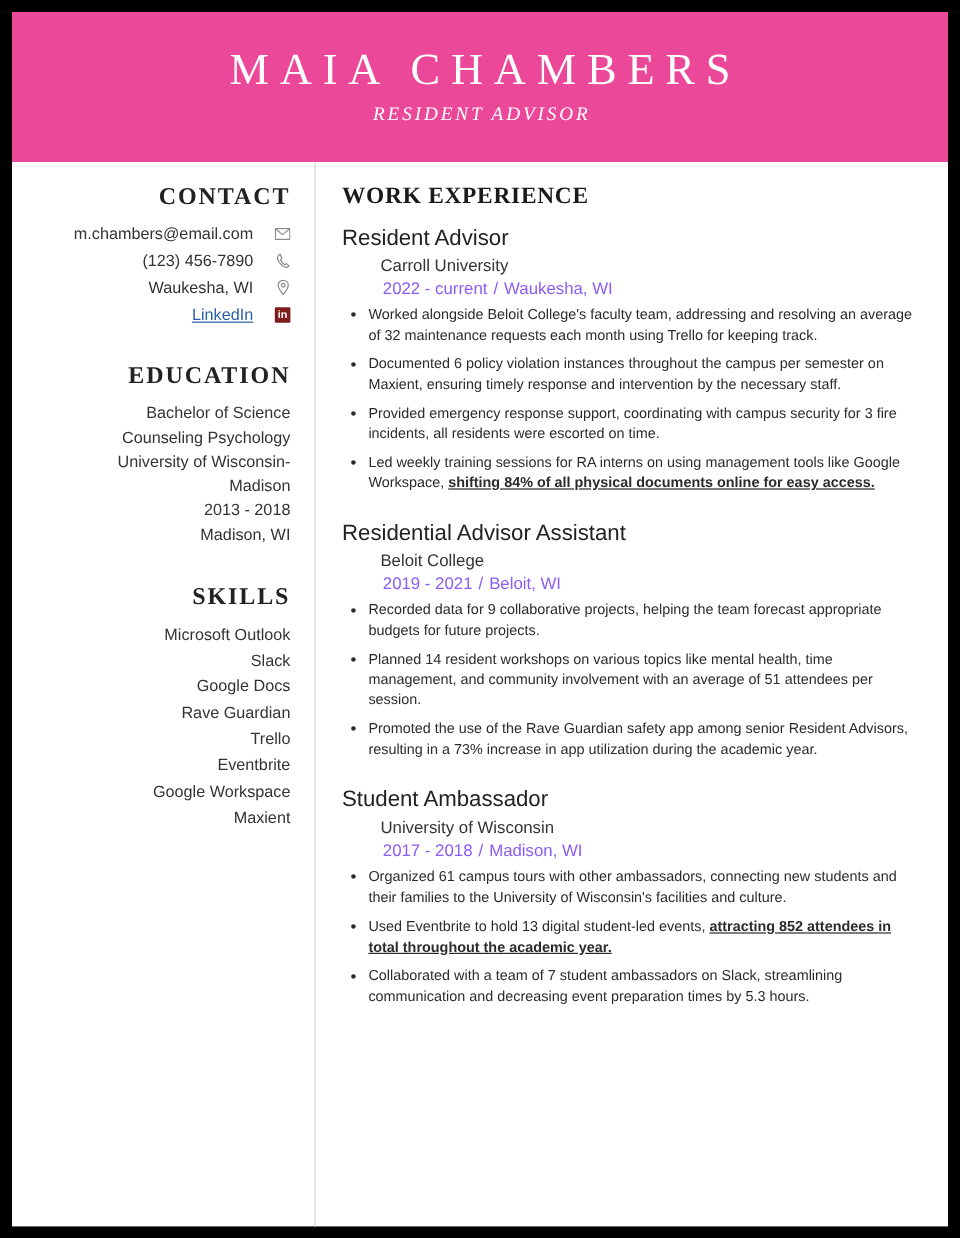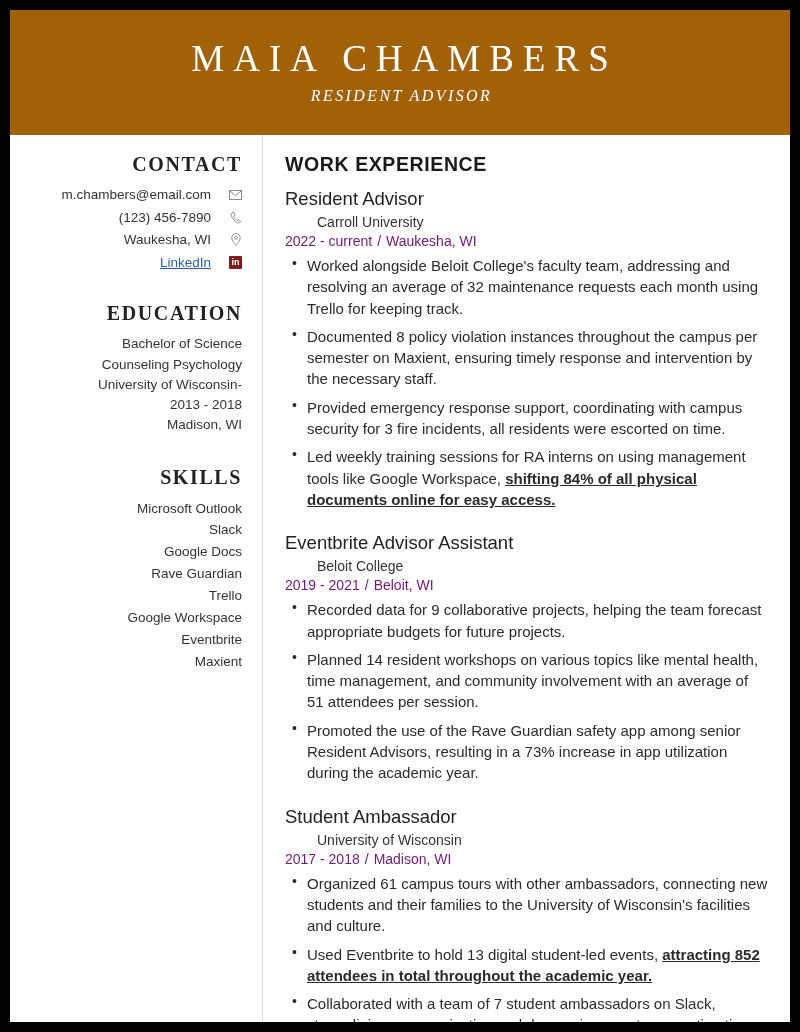--- a/index.html
+++ b/index.html
@@ -17,21 +17,21 @@
     position: absolute;
     left: 10px;
     top: 10px;
     width: 780px;
     height: 1012px;
     background: #ffffff;
     overflow: hidden;
   }
   
   .header {
-    background: #a16207;
+    background: #ec4899;
     height: 125px;
     display: flex;
     flex-direction: column;
     align-items: center;
     justify-content: center;
     color: #ffffff;
   }
   .header-name {
     font-family: "Liberation Serif", serif;
     font-size: 37px;
@@ -105,21 +105,21 @@
     color: #ffffff;
     font-size: 9px;
     font-weight: bold;
     font-family: "Liberation Sans", sans-serif;
     border-radius: 1px;
   }
   .edu-line { line-height: 1.5; }
   .skill-line { line-height: 1.62; }
   
   .section-title {
-    font-family: Liberation Sans, sans-serif;
+    font-family: Liberation Serif, serif;
     font-size: 19.5px;
     font-weight: bold;
     letter-spacing: 0.6px;
     color: #1a1a1a;
     margin: 0 0 12px 0;
   }
   .job { margin-bottom: 22px; }
   .job-title {
     font-size: 18.5px;
     color: #222222;
@@ -127,32 +127,33 @@
     font-weight: normal;
   }
   .job-company {
     font-size: 14px;
     color: #333333;
     margin-bottom: 3px;
     margin-left: 32px;
   }
   .job-meta {
     font-size: 14px;
-    color: #701a75;
+    color: #8b5cf6;
     margin-bottom: 6px;
+    margin-left: 34px;
   }
   .job-meta .sep { padding: 0 5px; }
   ul.bullets {
     margin: 0;
     padding: 0 0 0 20px;
     list-style: none;
   }
   ul.bullets li {
     position: relative;
-    font-size: 15px;
+    font-size: 12px;
     line-height: 1.42;
     color: #2b2b2b;
     margin-bottom: 7px;
     padding-left: 2px;
   }
   ul.bullets li::before {
     content: "•";
     position: absolute;
     left: -13px;
     top: -1px;
@@ -210,54 +211,55 @@
             <span class="contact-text link">LinkedIn</span>
             <span class="ic box">in</span>
           </div>
         </div>
 
       <h2 class="side-head spaced">EDUCATION</h2>
       <div id="education-list">
           <div class="edu-line">Bachelor of Science</div>
           <div class="edu-line">Counseling Psychology</div>
           <div class="edu-line">University of Wisconsin-</div>
+          <div class="edu-line">Madison</div>
           <div class="edu-line">2013 - 2018</div>
           <div class="edu-line">Madison, WI</div>
         </div>
 
       <h2 class="side-head spaced">SKILLS</h2>
       <div id="skills-list">
           <div class="skill-line">Microsoft Outlook</div>
           <div class="skill-line">Slack</div>
           <div class="skill-line">Google Docs</div>
           <div class="skill-line">Rave Guardian</div>
           <div class="skill-line">Trello</div>
+          <div class="skill-line">Eventbrite</div>
           <div class="skill-line">Google Workspace</div>
-          <div class="skill-line">Eventbrite</div>
           <div class="skill-line">Maxient</div>
         </div>
 
     </aside>
 
     <main class="main">
       <h2 class="section-title">WORK EXPERIENCE</h2>
       <div id="job-list">
           <div class="job">
             <h3 class="job-title">Resident Advisor</h3>
             <div class="job-company">Carroll University</div>
             <div class="job-meta"><span>2022 - current</span><span class="sep">/</span><span>Waukesha, WI</span></div>
             <ul class="bullets">
               <li><span>Worked alongside Beloit College's faculty team, addressing and resolving an average of 32 maintenance requests each month using Trello for keeping track.</span></li>
-              <li><span>Documented 8 policy violation instances throughout the campus per semester on Maxient, ensuring timely response and intervention by the necessary staff.</span></li>
+              <li><span>Documented 6 policy violation instances throughout the campus per semester on Maxient, ensuring timely response and intervention by the necessary staff.</span></li>
               <li><span>Provided emergency response support, coordinating with campus security for 3 fire incidents, all residents were escorted on time.</span></li>
               <li><span>Led weekly training sessions for RA interns on using management tools like Google Workspace, </span><span class="hl">shifting 84% of all physical documents online for easy access.</span></li>
             </ul>
           </div>
           <div class="job">
-            <h3 class="job-title">Eventbrite Advisor Assistant</h3>
+            <h3 class="job-title">Residential Advisor Assistant</h3>
             <div class="job-company">Beloit College</div>
             <div class="job-meta"><span>2019 - 2021</span><span class="sep">/</span><span>Beloit, WI</span></div>
             <ul class="bullets">
               <li><span>Recorded data for 9 collaborative projects, helping the team forecast appropriate budgets for future projects.</span></li>
               <li><span>Planned 14 resident workshops on various topics like mental health, time management, and community involvement with an average of 51 attendees per session.</span></li>
               <li><span>Promoted the use of the Rave Guardian safety app among senior Resident Advisors, resulting in a 73% increase in app utilization during the academic year.</span></li>
             </ul>
           </div>
           <div class="job">
             <h3 class="job-title">Student Ambassador</h3>

